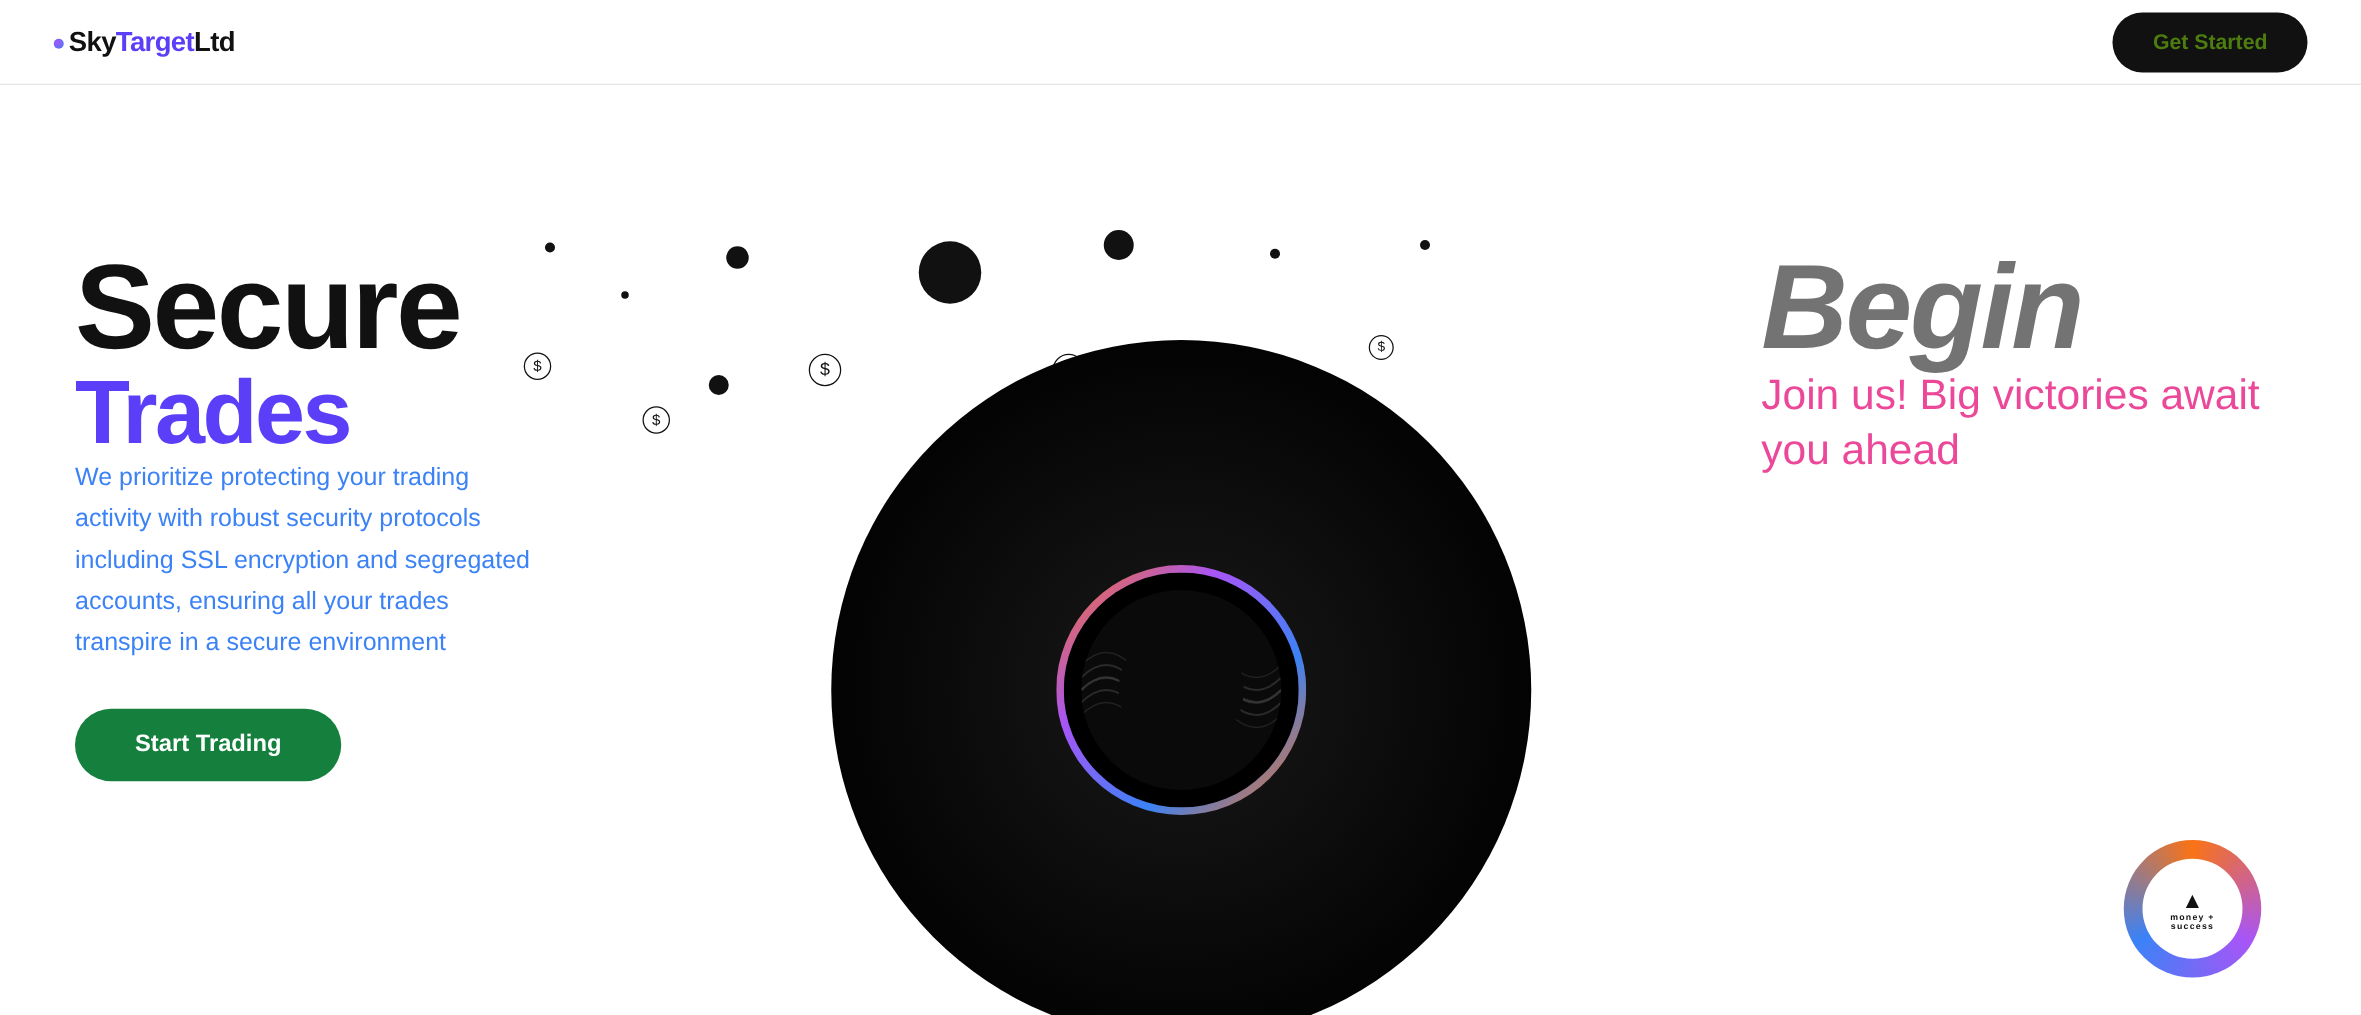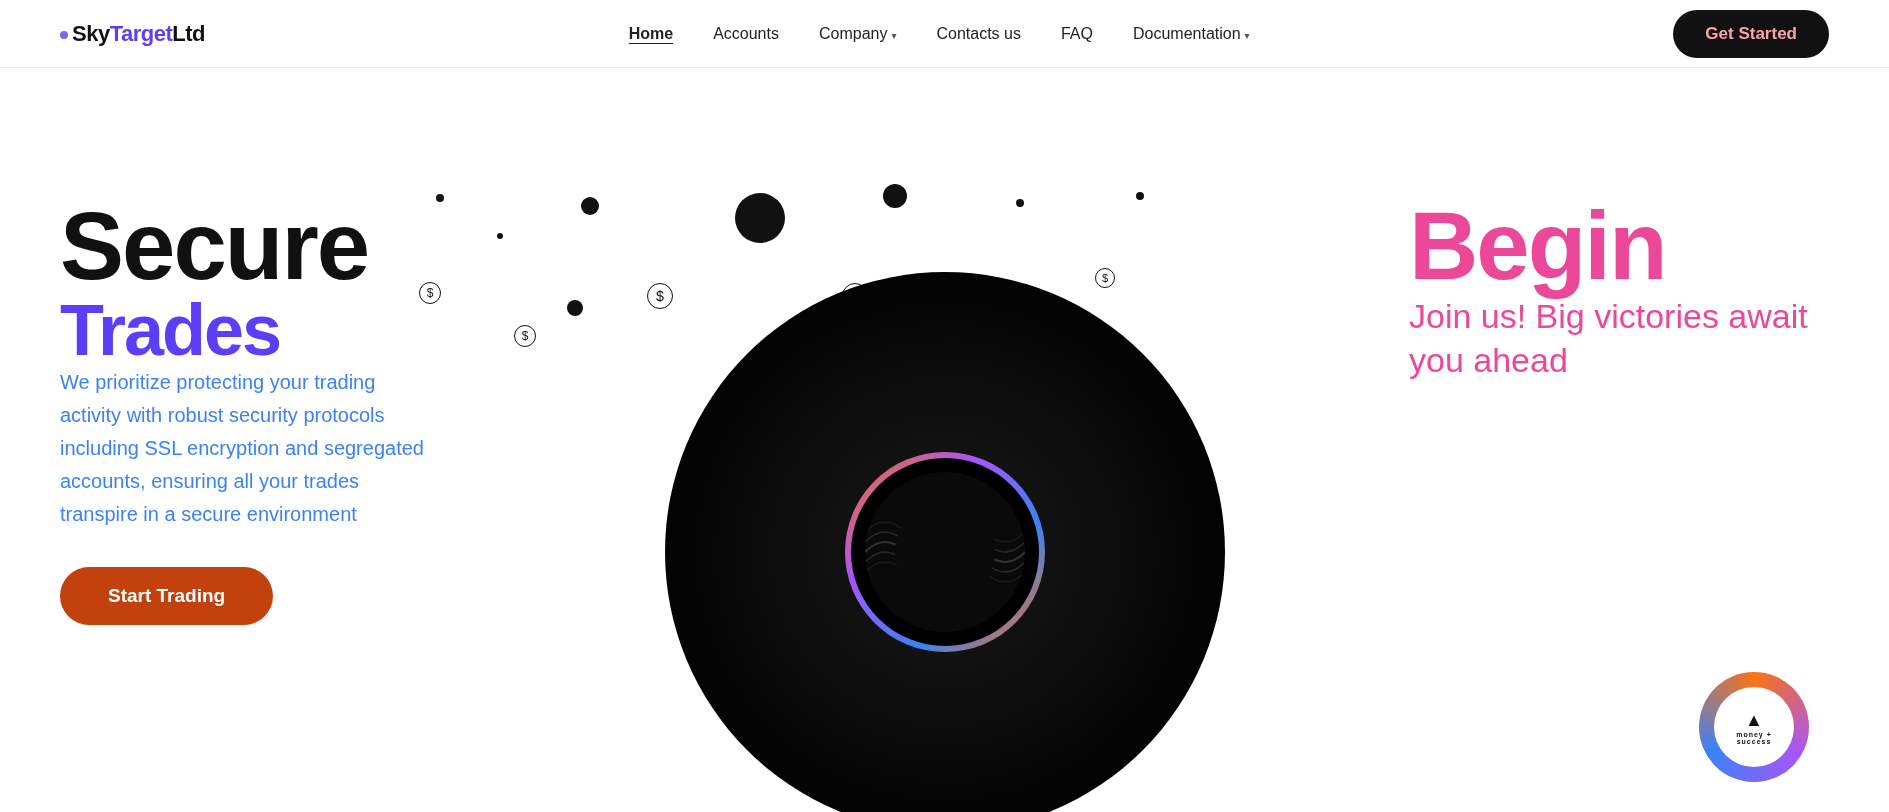--- a/index.html
+++ b/index.html
@@ -3,21 +3,21 @@
   <meta charset="utf-8">
   <style>
     * { margin: 0; padding: 0; box-sizing: border-box; }
     body { font-family: 'Segoe UI', Arial, sans-serif; background: #fff; overflow-x: hidden; width: 1889px; }
 
     
     .navbar {
       display: flex;
       align-items: center;
       justify-content: space-between;
-      padding: 0 60px;
+      padding: 0 43px;
       height: 68px;
       border-bottom: 1px solid #e5e5e5;
       position: relative;
       z-index: 10;
       background: #fff;
       gap: 48px;
     }
     .nav-logo {
       font-size: 22px;
       font-weight: 700;
@@ -52,21 +52,21 @@
       text-decoration: underline;
       text-underline-offset: 4px;
     }
     .nav-links li .dropdown-arrow {
       font-size: 10px;
       margin-left: 4px;
       color: #555;
     }
     .nav-get-started {
       background: #111;
-      color: #fca5a5;
+      color: #4d7c0f;
       border: none;
       border-radius: 50px;
       padding: 14px 32px;
       font-size: 17px;
       font-weight: 600;
       cursor: pointer;
     }
 
     
     .hero {
@@ -142,21 +142,21 @@
     }
     .hero-description {
       font-size: 20px;
       color: #3b82f6;
       line-height: 1.65;
       max-width: 380px;
       margin-bottom: 36px;
     }
     .start-trading-btn {
       display: inline-block;
-      background: #c2410c;
+      background: #15803d;
       color: #fff;
       border-radius: 50px;
       padding: 18px 48px;
       font-size: 19px;
       font-weight: 700;
       cursor: pointer;
       border: none;
     }
 
     
@@ -209,23 +209,24 @@
     .hero-right {
       position: absolute;
       right: 60px;
       top: 130px;
       z-index: 5;
       width: 420px;
     }
     .hero-right-title-black {
       font-size: 96px;
       font-weight: 900;
-      color: #ec4899;
+      color: #737373;
       line-height: 1;
       letter-spacing: -2px;
+      font-style: italic;
     }
     .hero-right-title-purple {
       font-size: 96px;
       font-weight: 900;
       color: #5a3ef8;
       line-height: 1;
       letter-spacing: -2px;
       margin-bottom: 32px;
     }
     .hero-right-subtitle {
@@ -270,40 +271,20 @@
     }
   </style>
 </head>
 <body>
 
 <nav class="navbar">
   <div class="nav-logo">
     <span class="dot"></span><span class="sky">Sky</span><span class="target">Target</span><span>Ltd</span>
   </div>
 
-  <ul class="nav-links">
-    <li>
-      <a href="#" class="active">Home</a>
-    </li>
-    <li>
-      <a href="#">Accounts</a>
-    </li>
-    <li>
-      <a href="#"><span>Company</span><span class="dropdown-arrow">▾</span></a>
-    </li>
-    <li>
-      <a href="#">Contacts us</a>
-    </li>
-    <li>
-      <a href="#">FAQ</a>
-    </li>
-    <li>
-      <a href="#"><span>Documentation</span><span class="dropdown-arrow">▾</span></a>
-    </li>
-  </ul>
 
   <button class="nav-get-started">Get Started</button>
 </nav>
 
 <section class="hero">
 
   <div class="dot-field" id="dot-field">
       <div class="float-dot" style="left: 440px; top: 130px; width: 8px; height: 8px; transform: translate(-50%, -50%);"></div>
       <div class="float-dot" style="left: 590px; top: 138px; width: 18px; height: 18px; transform: translate(-50%, -50%);"></div>
       <div class="float-dot" style="left: 760px; top: 150px; width: 50px; height: 50px; transform: translate(-50%, -50%);"></div>

